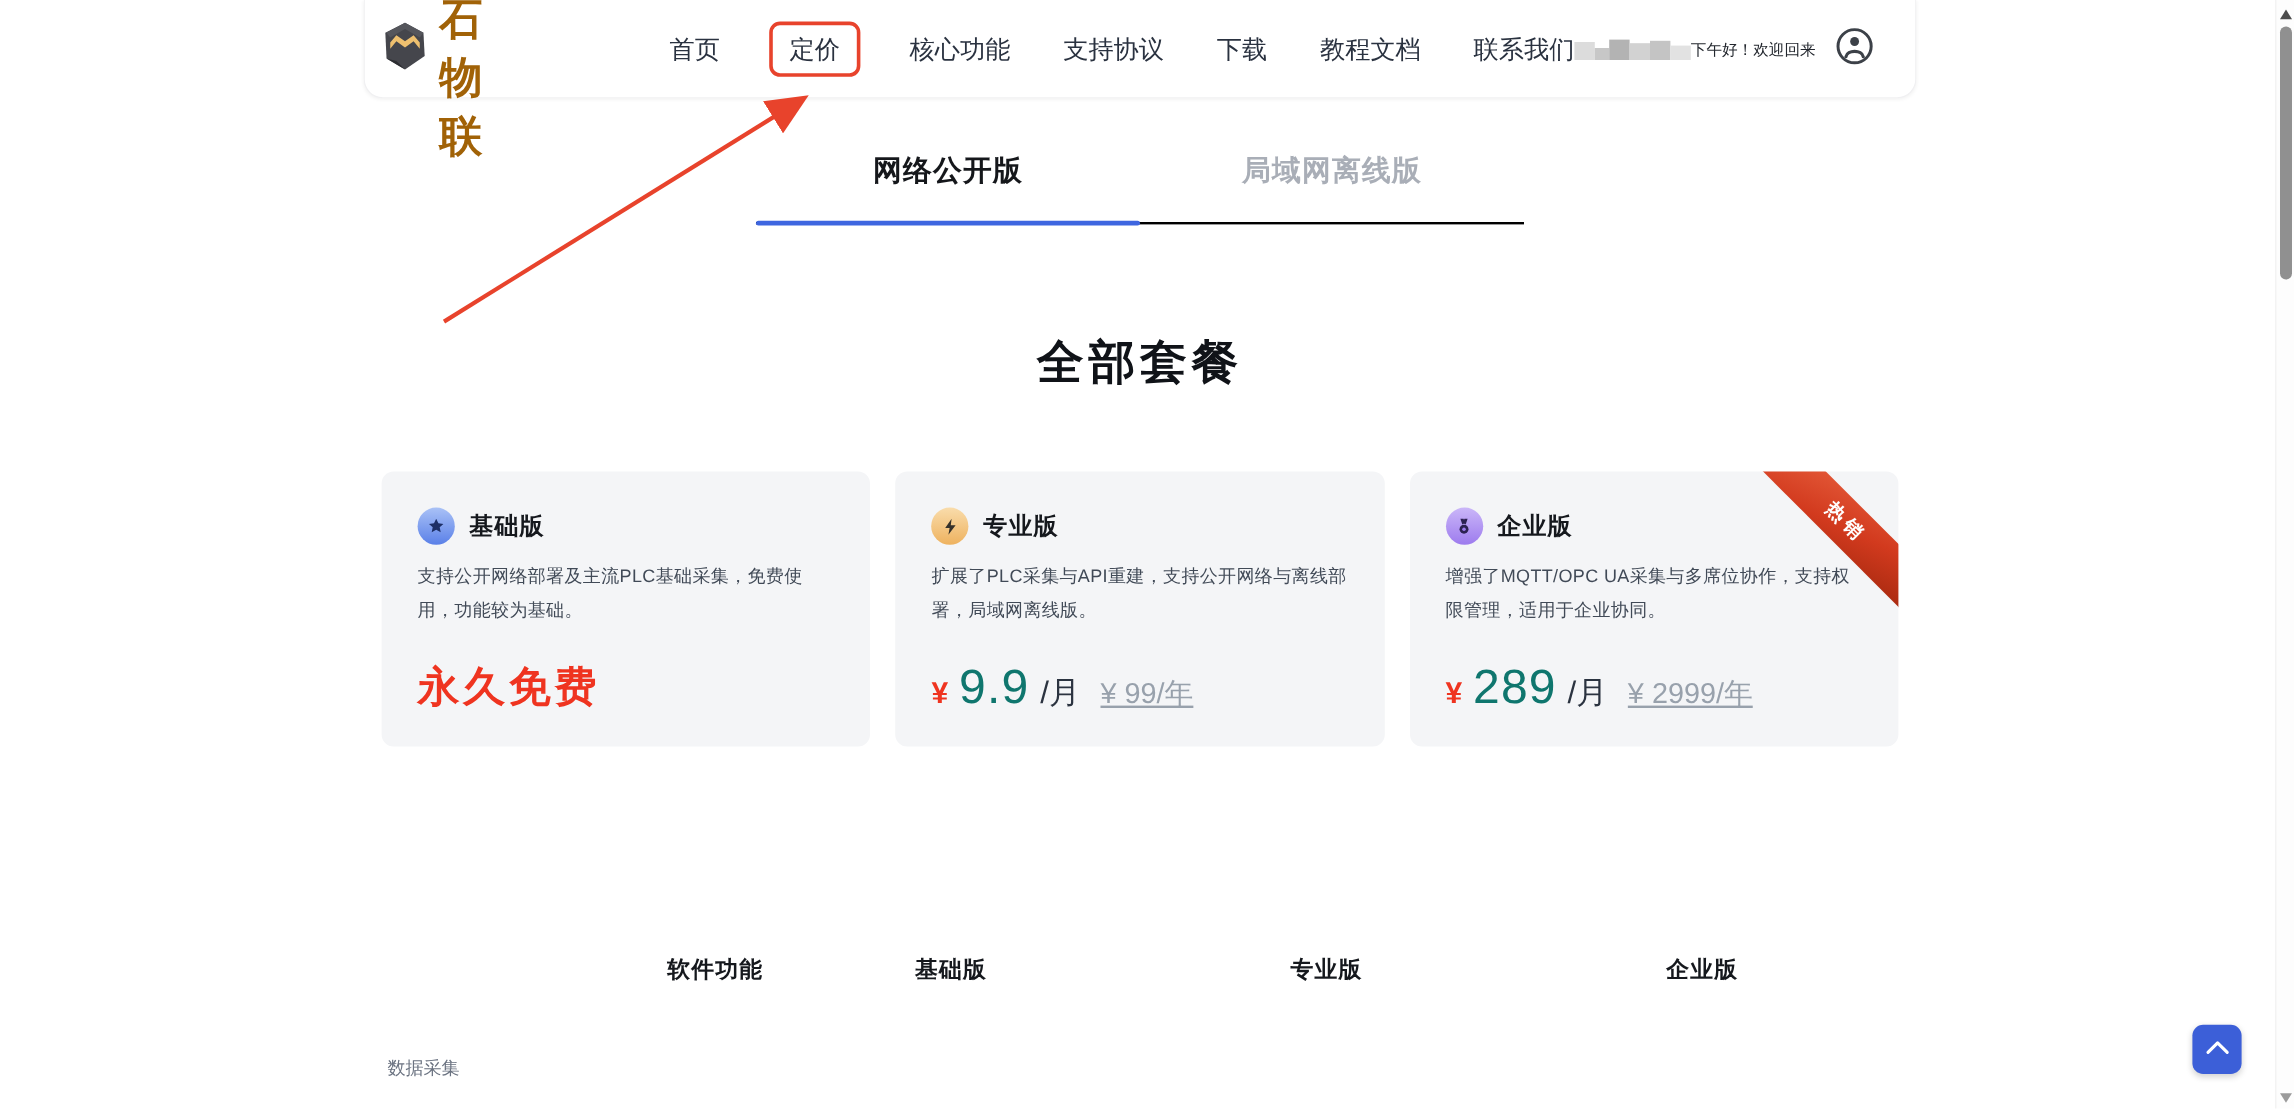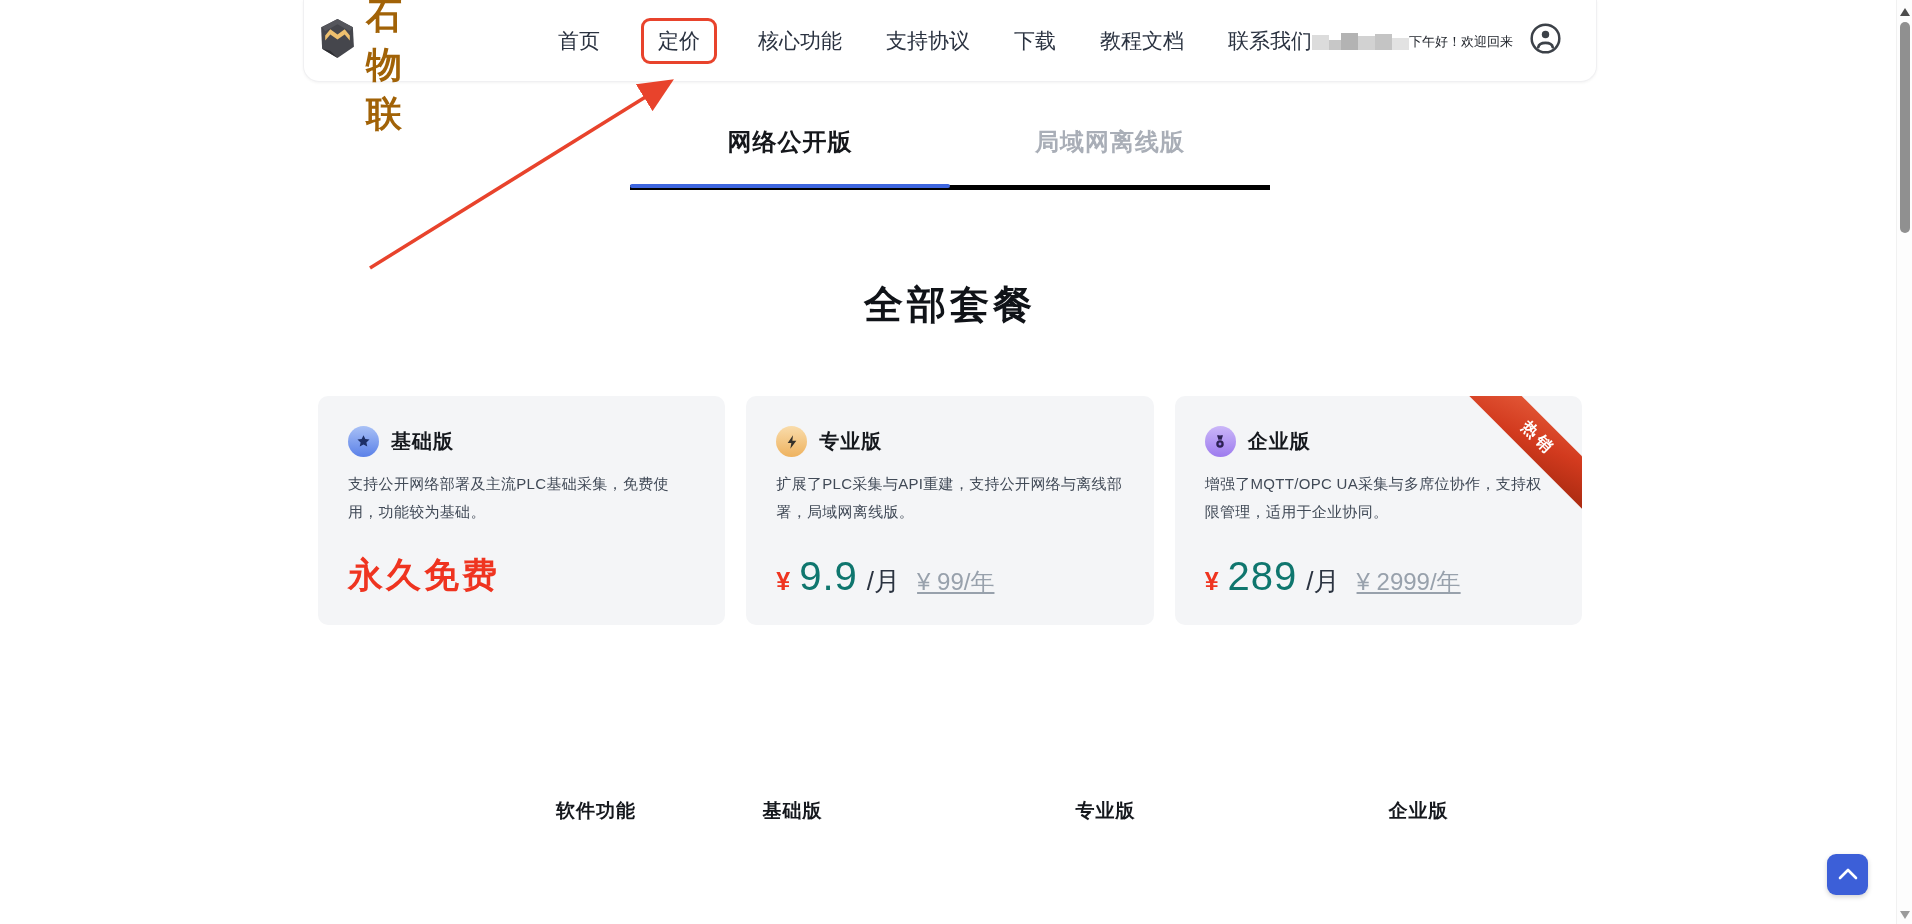--- a/index.html
+++ b/index.html
@@ -38,21 +38,21 @@
   .redacted i:nth-child(2){height:10px;background:#c7c7c7;width:12px;}
   .redacted i:nth-child(3){height:17px;background:#b3b3b3;}
   .redacted i:nth-child(4){height:14px;background:#d2d2d2;}
   .redacted i:nth-child(5){height:16px;background:#c4c4c4;}
   .redacted i:nth-child(6){height:12px;background:#e2e2e2;}
   .greeting { font-size:13px; color:#23272e; margin-top:3px; white-space:nowrap; }
 
   
   .content { position:absolute; left:303px; top:82px; width:1294px; }
 
-  .tabs { width:640px; margin:44px auto 0; display:flex; border-bottom:5px solid #000000; }
+  .tabs { width:640px; margin:44px auto 0; display:flex; border-bottom:2px solid #000000; }
   .tab { flex:1; text-align:center; font-size:24px; font-weight:bold; color:#a9aeb7;
          padding-bottom:27px; position:relative; cursor:pointer; letter-spacing:1px; }
   .tab.active { color:#15171b; }
   .tab.active::after {
     content:""; position:absolute; left:0; right:0; bottom:-3px; height:4px;
     background:#3e66e0; border-radius:3px;
   }
 
   .section-title { text-align:center; margin-top:88px; font-size:39px; font-weight:bold;
                    color:#101318; letter-spacing:4px; }
@@ -227,20 +227,21 @@
           <span class="yearly">¥ 2999/年</span>
         </div>
       </div>
     </div>
 
     <div class="comparison">
       <div class="comp-h first">软件功能</div>
       <div class="comp-h">基础版</div>
       <div class="comp-h">专业版</div>
       <div class="comp-h">企业版</div>
+      <div class="comp-group">数据采集</div>
     </div>
   </div>
 
   <svg class="annotation-layer" width="1912" height="924" viewBox="0 0 1912 924">
     <defs>
       <marker id="ah" markerWidth="11" markerHeight="9" refX="8" refY="4.5" orient="auto">
         <path d="M0,0 L10,4.5 L0,9 Z" fill="#e8432c"></path>
       </marker>
     </defs>
     <line x1="370" y1="268" x2="668" y2="83" stroke="#e8432c" stroke-width="3.5" marker-end="url(#ah)"></line>

